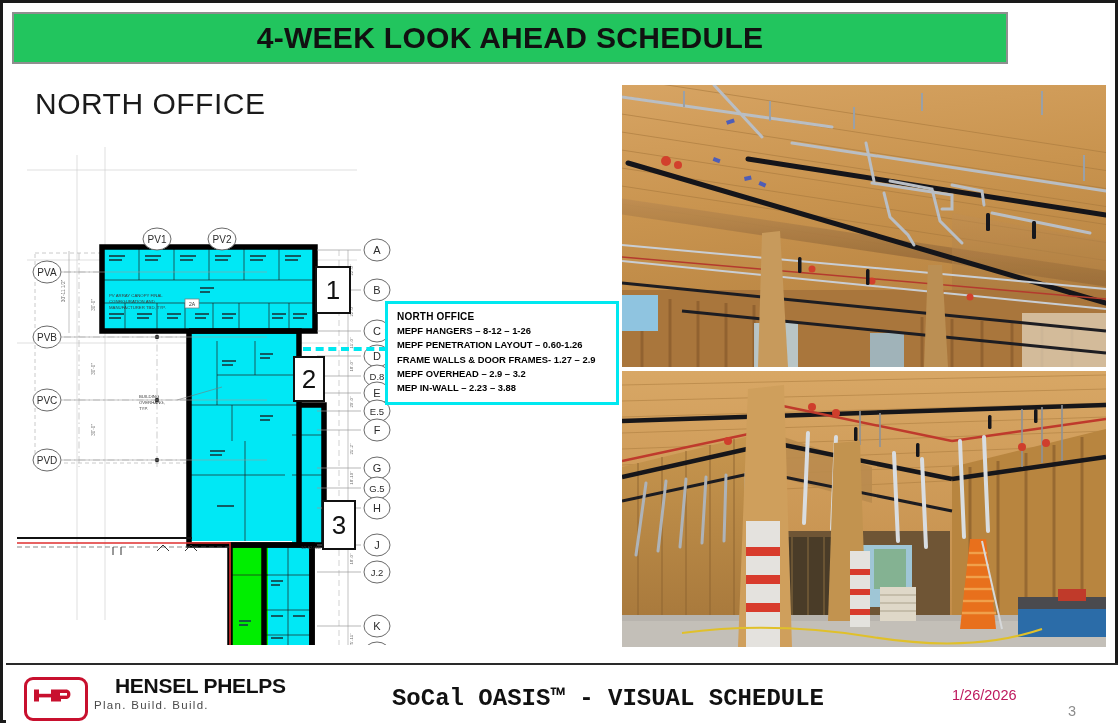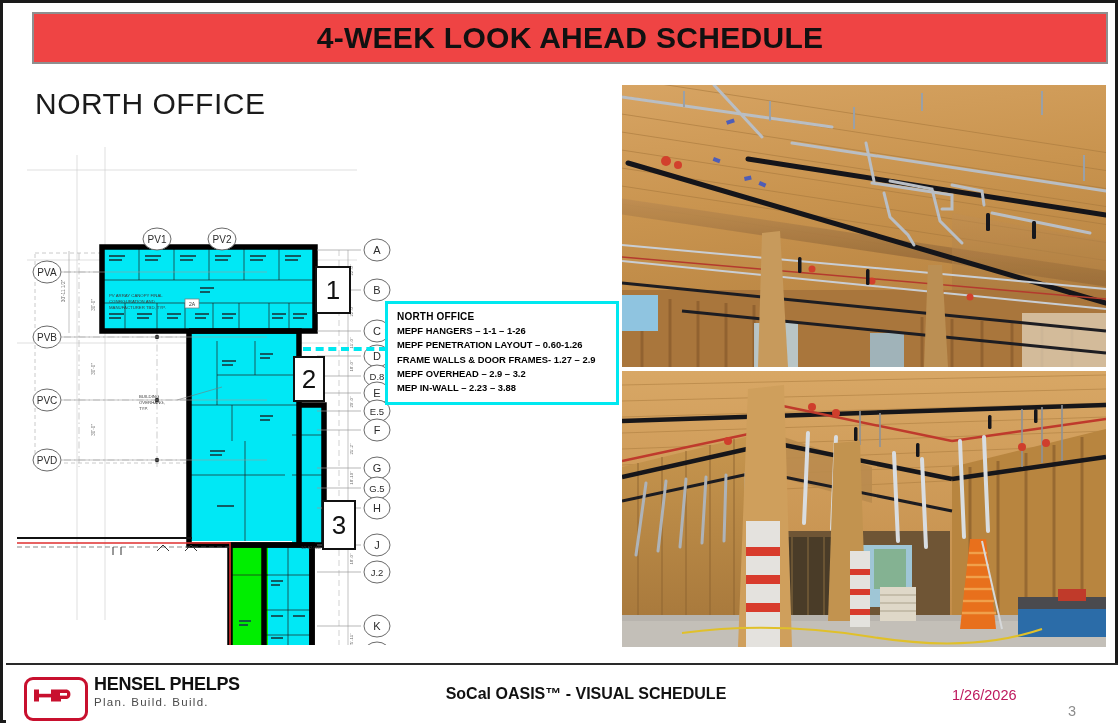--- a/index.html
+++ b/index.html
@@ -2,23 +2,23 @@
 <html><head>
 <meta charset="utf-8">
 <style>
   html,body{margin:0;padding:0;background:#fff;}
   body{width:1118px;height:723px;font-family:"Liberation Sans",sans-serif;overflow:hidden;}
 
   .slide{position:absolute;left:0;top:0;width:1118px;height:723px;background:#fff;
          border:3px solid #1a1a1a;box-sizing:border-box;}
 
   
-  .title-box{position:absolute;left:9px;top:9px;width:1076px;height:52px;
-             border:2px solid #8f8f8f;background:#ef4444;box-sizing:border-box;
-             display:flex;align-items:center;justify-content:center;margin-left:20px;}
+  .title-box{position:absolute;left:9px;top:9px;width:996px;height:52px;
+             border:2px solid #8f8f8f;background:#22c55e;box-sizing:border-box;
+             display:flex;align-items:center;justify-content:center;}
   .title-text{font-size:30px;font-weight:bold;color:#111;letter-spacing:.3px;
               font-family:"Liberation Sans",sans-serif;}
 
   
   .plan-area{position:absolute;left:14px;top:72px;width:600px;height:570px;overflow:hidden;}
   .plan-heading{position:absolute;left:18px;top:12px;font-size:30px;color:#1b1b1b;
                 font-family:"Liberation Sans",sans-serif;letter-spacing:.5px;}
 
   .plan-canvas{position:absolute;left:0;top:0;width:600px;height:570px;}
 
@@ -43,27 +43,27 @@
   .photo-top{left:619px;top:82px;width:484px;height:282px;}
   .photo-bot{left:619px;top:368px;width:484px;height:276px;}
 
   
   .footer{position:absolute;left:3px;top:660px;width:1112px;height:60px;
           border-top:2px solid #2a2a2a;background:#fff;box-sizing:border-box;}
   .logo-mark{position:absolute;left:18px;top:12px;width:58px;height:38px;
              border:3.5px solid #c8102e;border-radius:9px;background:#fff;}
   .logo-hp{position:absolute;left:7px;top:8px;width:40px;height:15px;}
   .brand{position:absolute;left:88px;top:9px;}
-  .brand-name{font-size:18px;font-weight:bold;color:#111;letter-spacing:-.3px;
-              font-family:"Liberation Sans",sans-serif;}
+  .brand-name{font-size:21px;font-weight:bold;color:#111;letter-spacing:-.3px;
+              font-family:"Liberation Sans",sans-serif;margin-left:21px;}
   .brand-tag{font-size:11.5px;color:#4a4a4a;letter-spacing:1.3px;margin-top:1px;
              font-family:"Liberation Sans",sans-serif;}
-  .footer-center{position:absolute;left:320px;top:20px;width:520px;text-align:center;
-                 font-size:16px;font-weight:bold;color:#111;
-                 font-family:Liberation Sans, sans-serif;}
+  .footer-center{position:absolute;left:342px;top:20px;width:520px;text-align:center;
+                 font-size:24px;font-weight:bold;color:#111;
+                 font-family:Liberation Mono, monospace;}
   .footer-date{position:absolute;left:946px;top:22px;font-size:14.5px;color:#be185d;
                font-family:"Liberation Sans",sans-serif;}
   .footer-page{position:absolute;left:1062px;top:38px;font-size:14.5px;color:#8c8c8c;
                font-family:"Liberation Sans",sans-serif;}
 </style>
 </head>
 <body>
 
 <div class="slide">
 
@@ -387,21 +387,21 @@
     </div>
     <div class="marker" style="left:305px;top:425px;width:30px;height:46px;">
       <span>3</span>
     </div>
   </div>
 
   <div class="leader"></div>
 
   <div class="callout">
     <div class="callout-line callout-title">NORTH OFFICE</div>
-    <div class="callout-line">MEPF HANGERS – 1-1 – 1-26</div>
+    <div class="callout-line">MEPF HANGERS – 8-12 – 1-26</div>
     <div class="callout-line">MEPF PENETRATION LAYOUT – 0.60-1.26</div>
     <div class="callout-line">FRAME WALLS &amp; DOOR FRAMES- 1.27 – 2.9</div>
     <div class="callout-line">MEPF OVERHEAD – 2.9 – 3.2</div>
     <div class="callout-line">MEP IN-WALL – 2.23 – 3.88</div>
   </div>
 
   <div class="photo photo-top">
     <svg width="484" height="282" viewBox="0 0 484 282">
       <defs>
         <linearGradient id="wood1" x1="0" y1="0" x2="0.25" y2="1">

